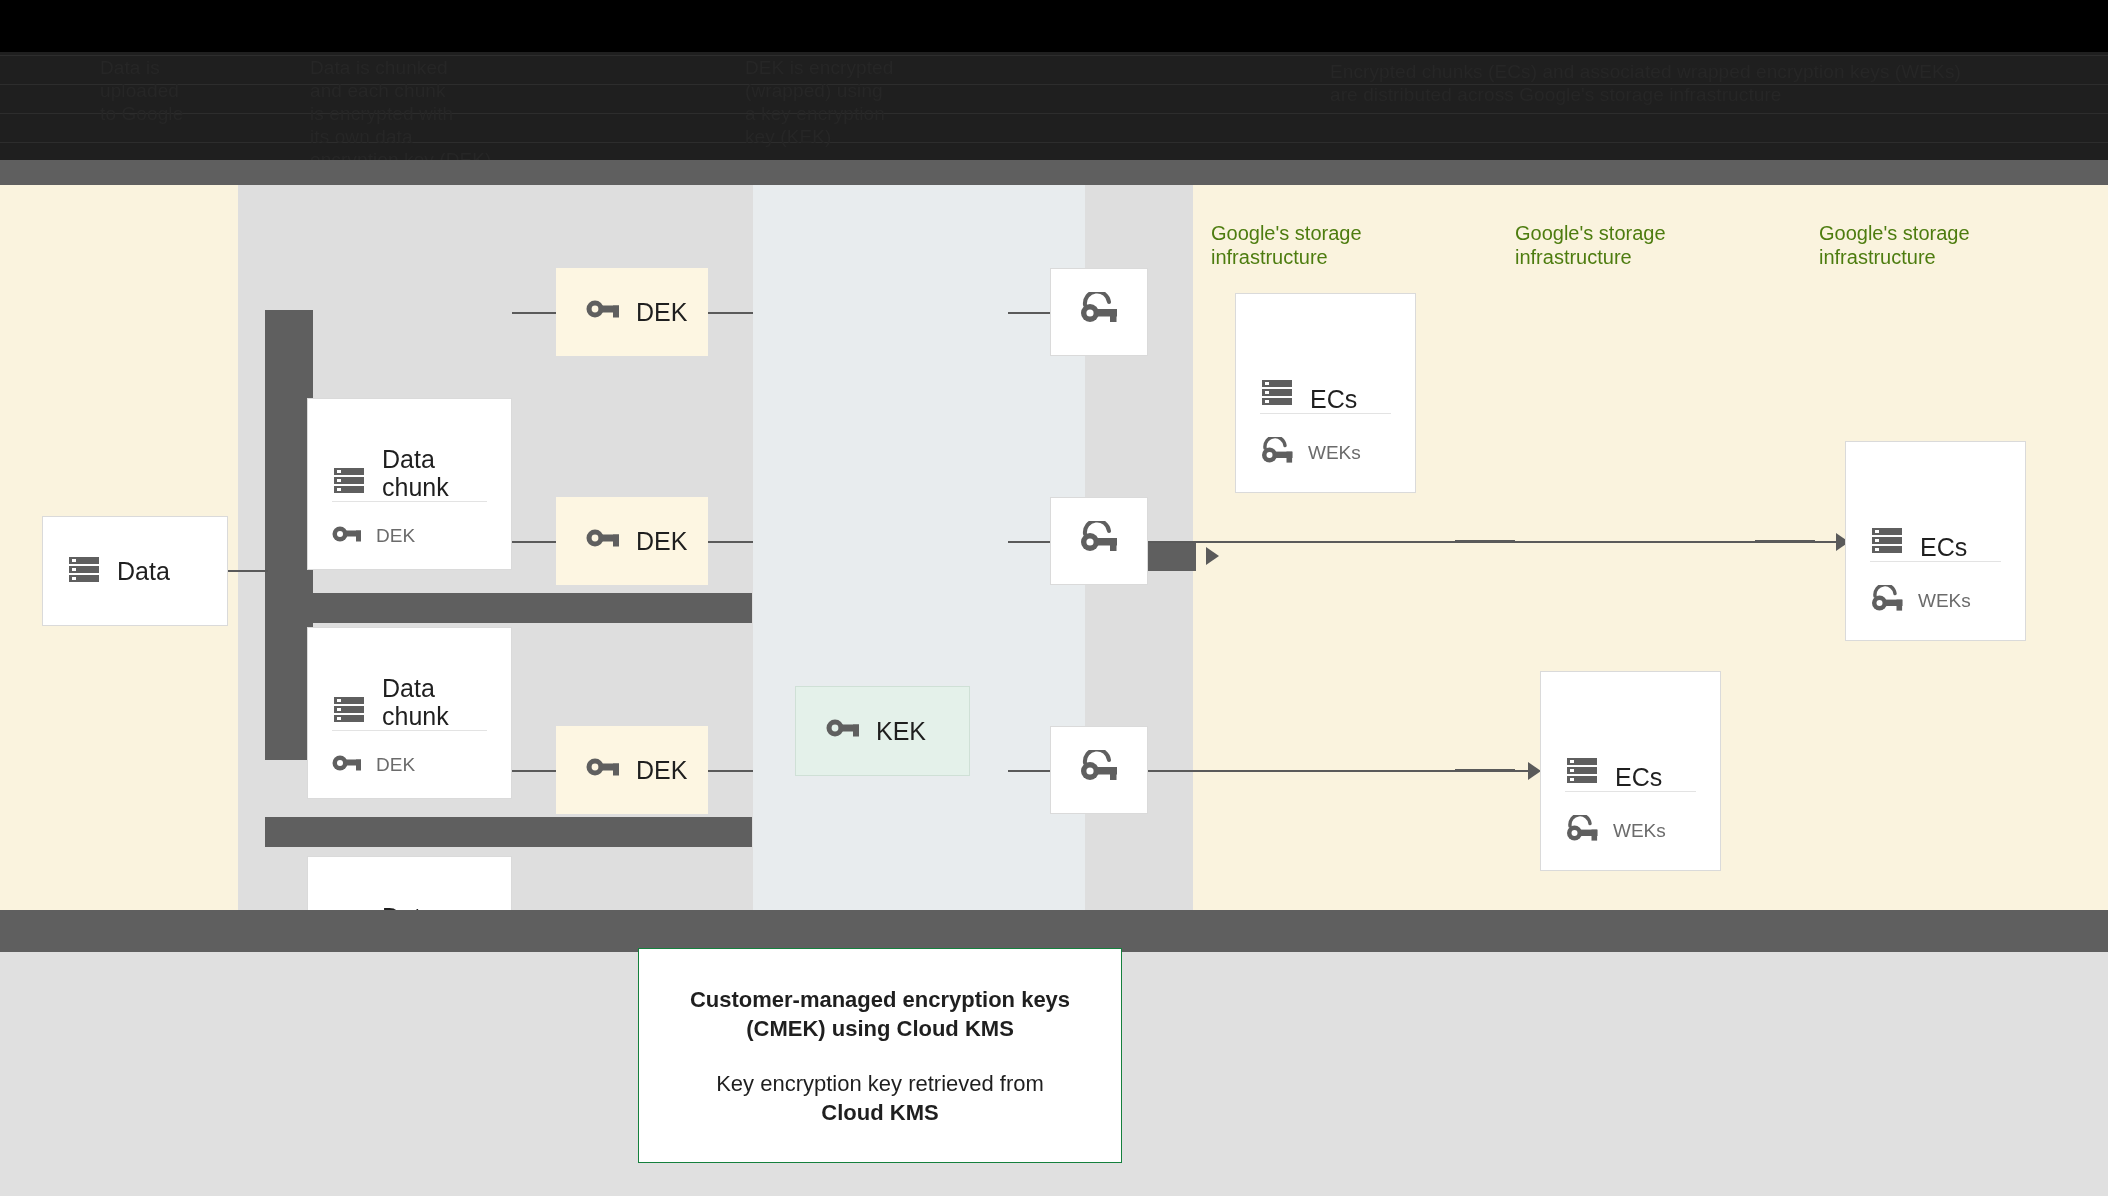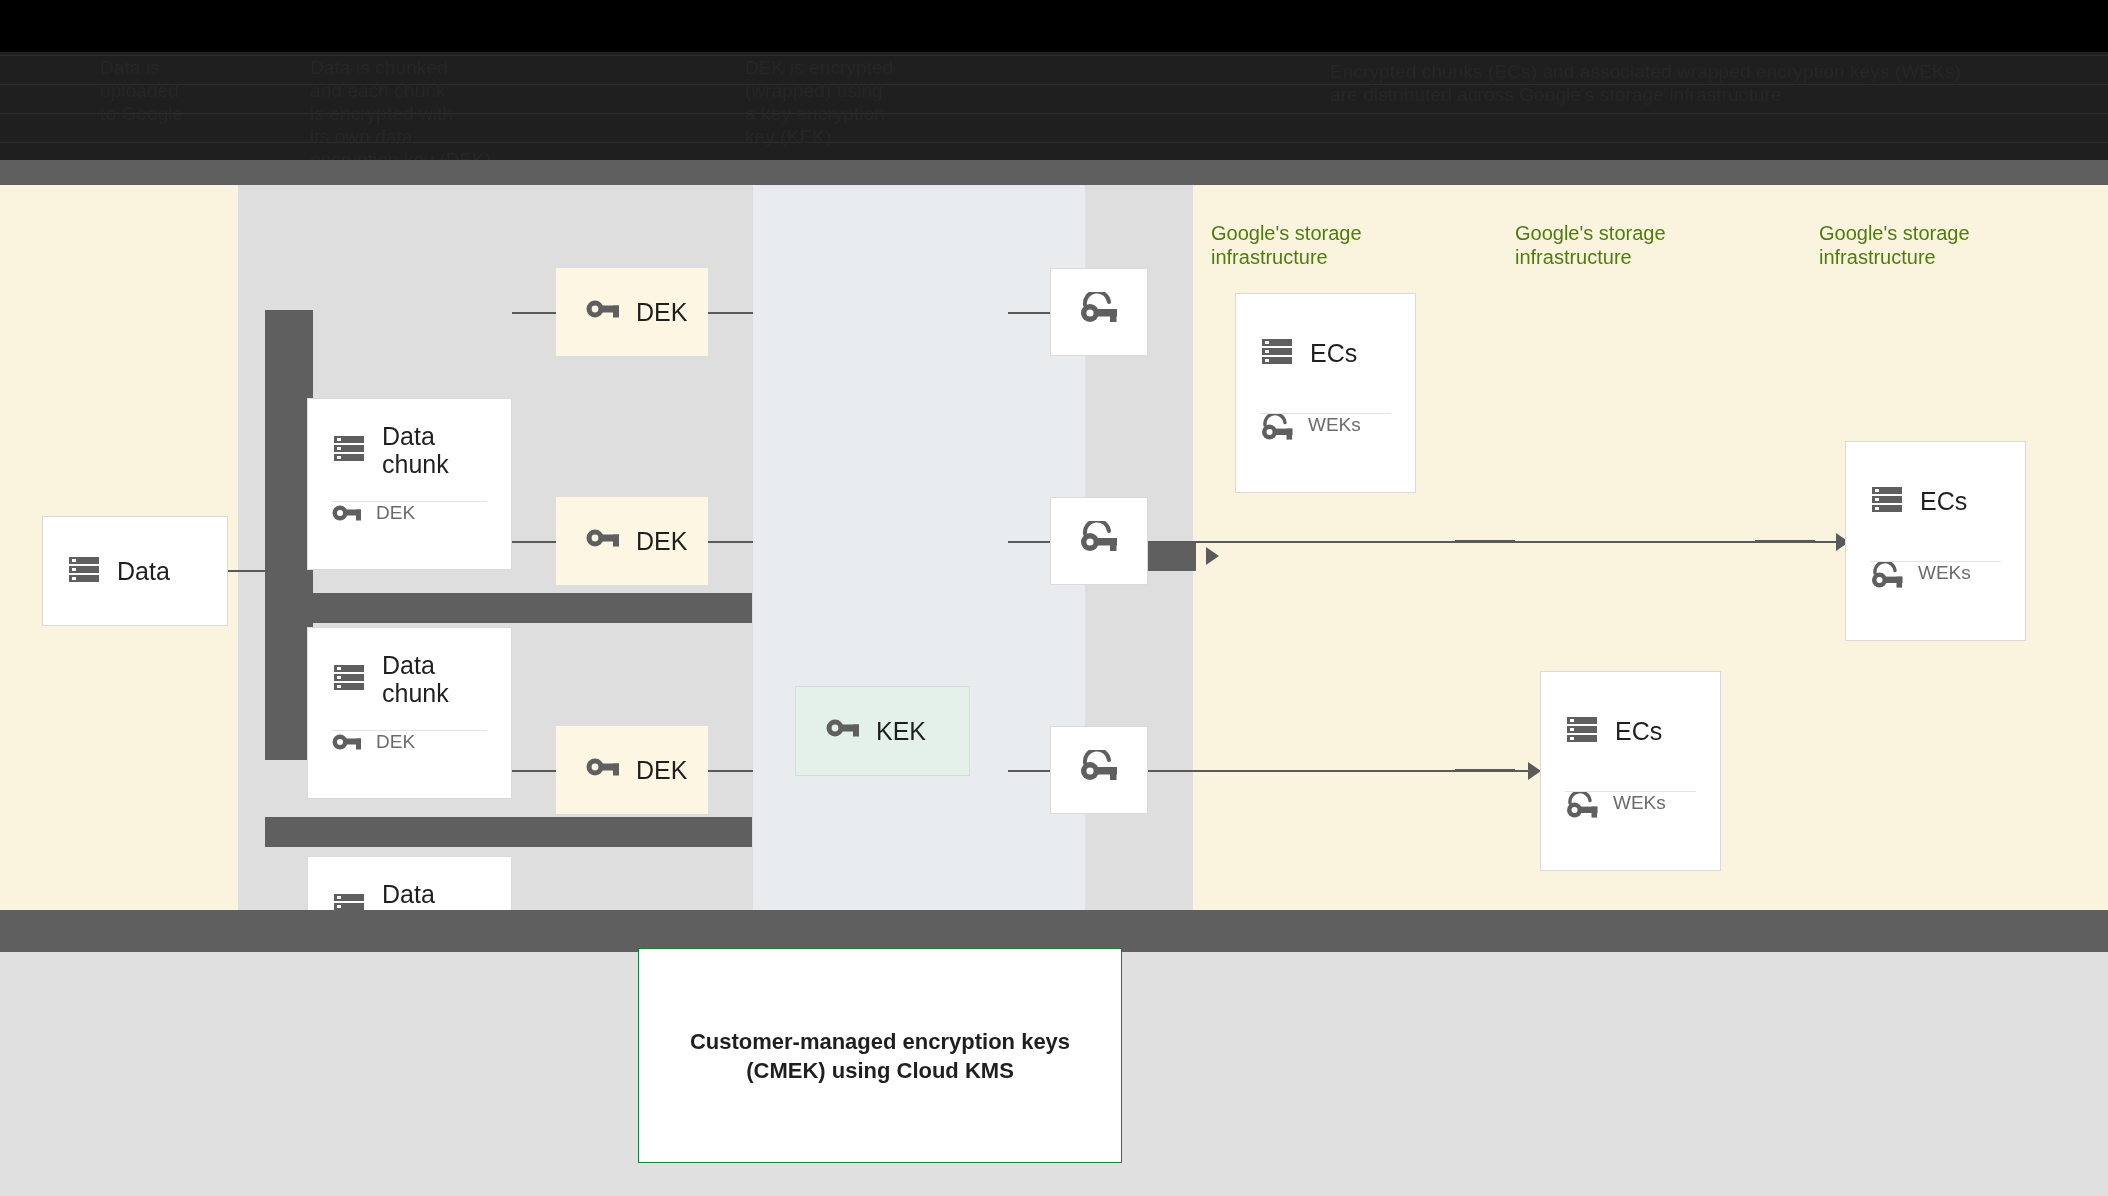--- a/index.html
+++ b/index.html
@@ -24,23 +24,23 @@
   
   .canvas{position:absolute;left:0;top:185px;width:2108px;height:725px;background:#FAF3DE;}
   .zone-grey{position:absolute;top:0;height:725px;background:#DEDEDE;}
   .zone-blue{position:absolute;top:0;height:725px;background:#E8ECEE;}
 
   
   .blk{position:absolute;background:#5f5f5f;}
 
   
   .card{position:absolute;background:#fff;border:1px solid #dadada;box-sizing:border-box;}
-  .card-top{height:60%;display:flex;align-items:center;gap:16px;padding:0 24px;box-sizing:border-box;}
+  .card-top{height:60%;display:flex;align-items:flex-end;gap:16px;padding:0 24px;box-sizing:border-box;}
   .card-div{height:1px;background:#e3e3e3;margin:0 24px;}
-  .card-bot{height:calc(40% - 1px);display:flex;gap:14px;padding:0 24px;box-sizing:border-box;}
+  .card-bot{height:calc(40% - 1px);display:flex;align-items:center;gap:14px;padding:0 24px;box-sizing:border-box;}
   .card-title{font-size:25px;color:#1f1f1f;line-height:28px;}
   .card-sub{font-size:19px;color:#6b6b6b;}
 
   
   .g{flex:0 0 auto;display:block;}
 
   
   .box{position:absolute;box-sizing:border-box;display:flex;align-items:center;gap:16px;
        padding-left:30px;font-size:25px;color:#1f1f1f;}
   .box-dek{background:#FDF6E2;}
@@ -407,13 +407,17 @@
   </div>
 
 </div>
 
 <div class="band-grey-bot"></div>
 <div class="footer"></div>
 
 <div class="caption">
   <div class="cap-1">Customer-managed encryption keys
 (CMEK) using Cloud KMS</div>
+  <div class="cap-2">
+    <span>Key encryption key retrieved from</span><br>
+    <b>Cloud KMS</b>
+  </div>
 </div>
 
 </body></html>

